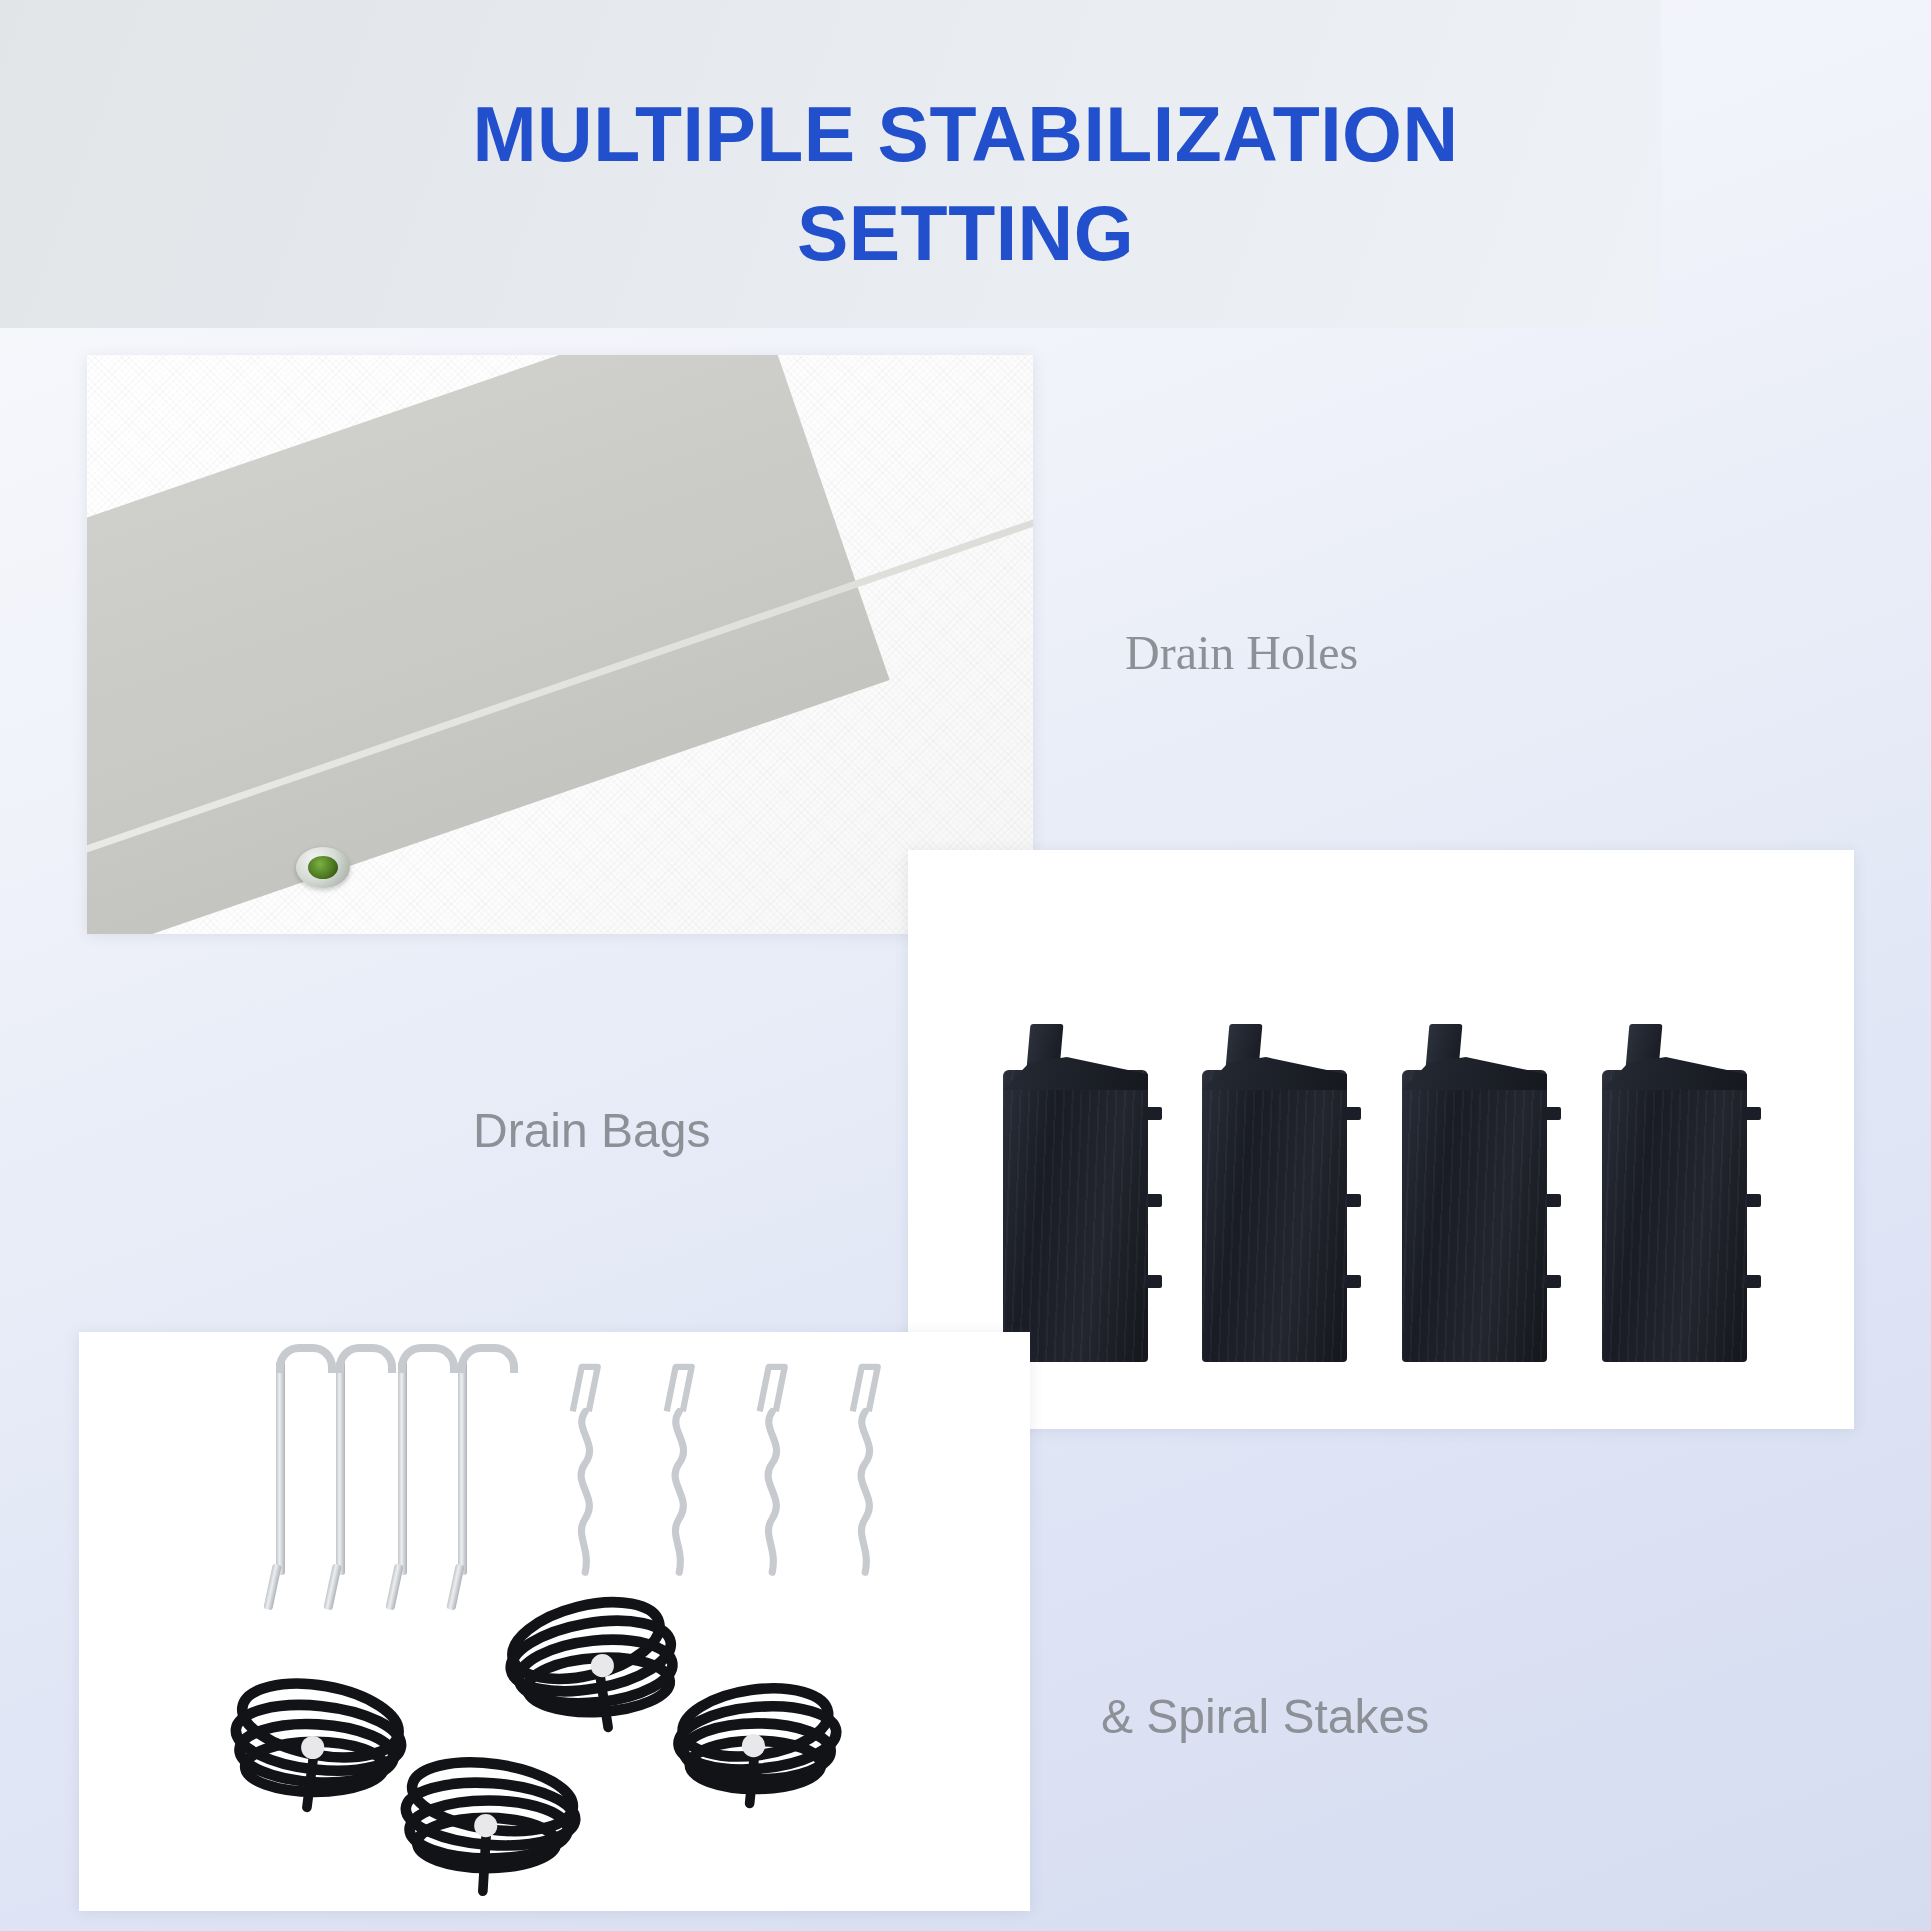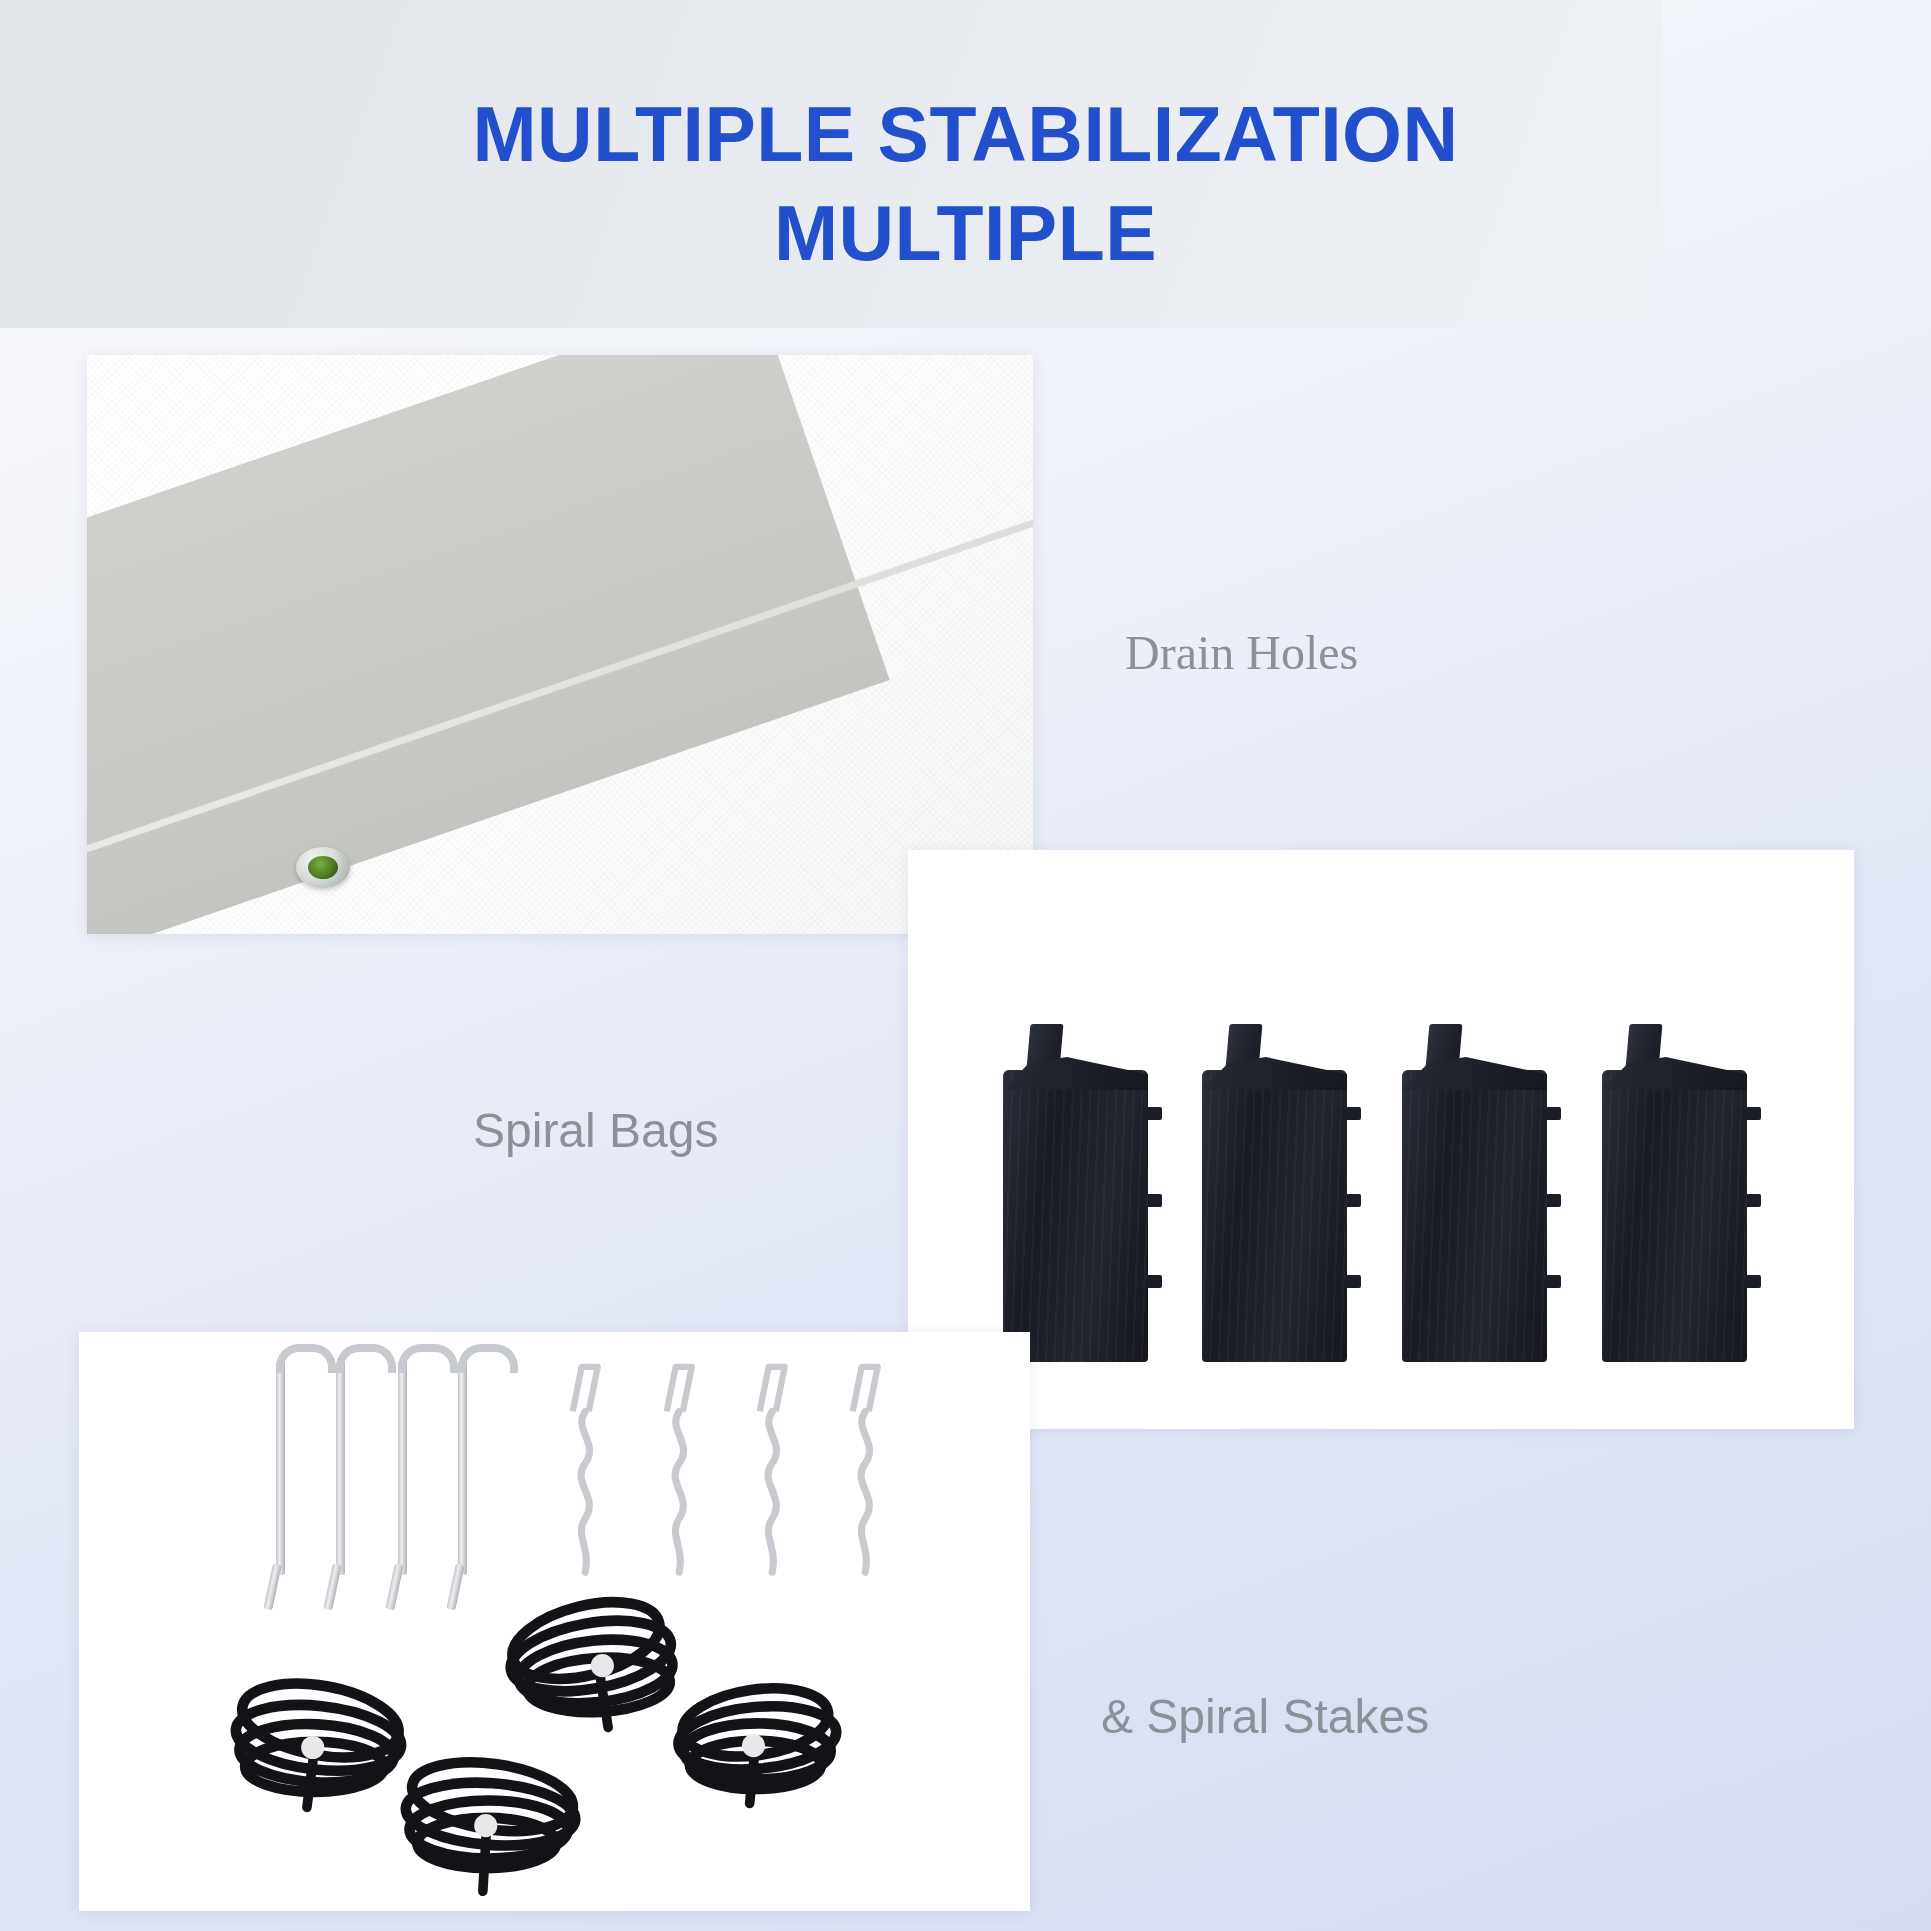--- a/index.html
+++ b/index.html
@@ -214,21 +214,21 @@
   .caption-line { display: block; }
 </style>
 </head>
 <body>
 
 <div class="page">
 
   <div class="header">
     <div class="header-title">
       <span class="caption-line">MULTIPLE STABILIZATION</span>
-      <span class="caption-line">MULTIPLE</span>
+      <span class="caption-line">SETTING</span>
     </div>
   </div>
 
   <div class="card card-drain">
     <div class="fabric"></div>
     <div class="fabric-weave"></div>
     <div class="fabric-shadowcorner"></div>
     <div class="fabric-edge"></div>
     <div class="grommet grommet-1" style="left:209px; top:492px; width:54px; height:41px;">
       <div class="grommet-inner"></div>
@@ -277,21 +277,21 @@
           <div class="bag-tab" style="top:37px;"></div>
           <div class="bag-tab" style="top:124px;"></div>
           <div class="bag-tab" style="top:205px;"></div>
         </div>
         <div class="bag-shoulder"></div>
       </div>
 
     </div>
   </div>
 
-  <div class="caption caption-bags">Spiral Bags</div>
+  <div class="caption caption-bags">Drain Bags</div>
 
   <div class="card card-stakes">
 
     <div class="stake-straight" style="left:197px; top:29px; height:214px;"></div>
     <div class="stake-straight" style="left:189px; top:232px; height:46px; transform:rotate(12deg);"></div>
     <div class="stake-hook" style="left:197px; top:11.6px;"></div>
 
     <div class="stake-straight" style="left:257px; top:29px; height:214px;"></div>
     <div class="stake-straight" style="left:249px; top:232px; height:46px; transform:rotate(12deg);"></div>
     <div class="stake-hook" style="left:257px; top:11.6px;"></div>

